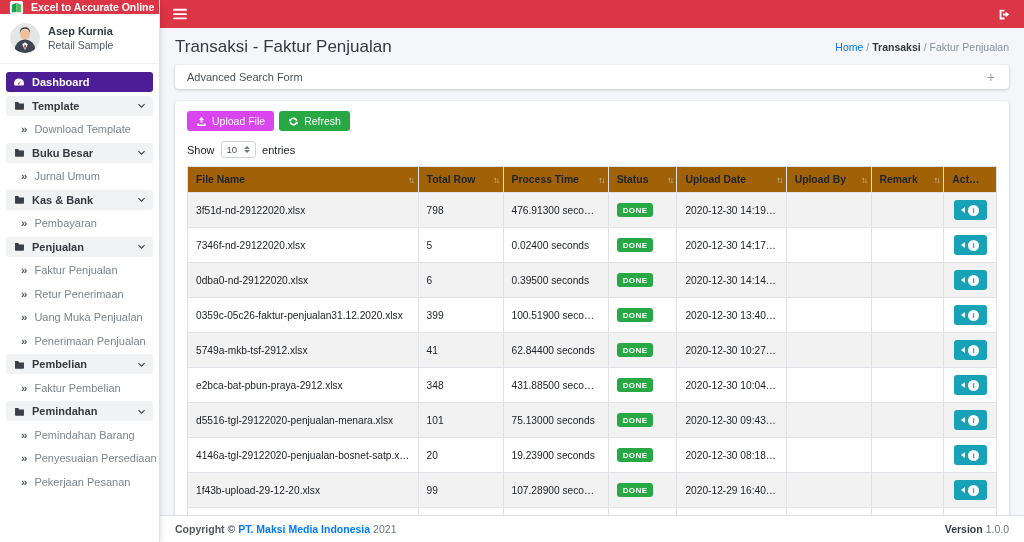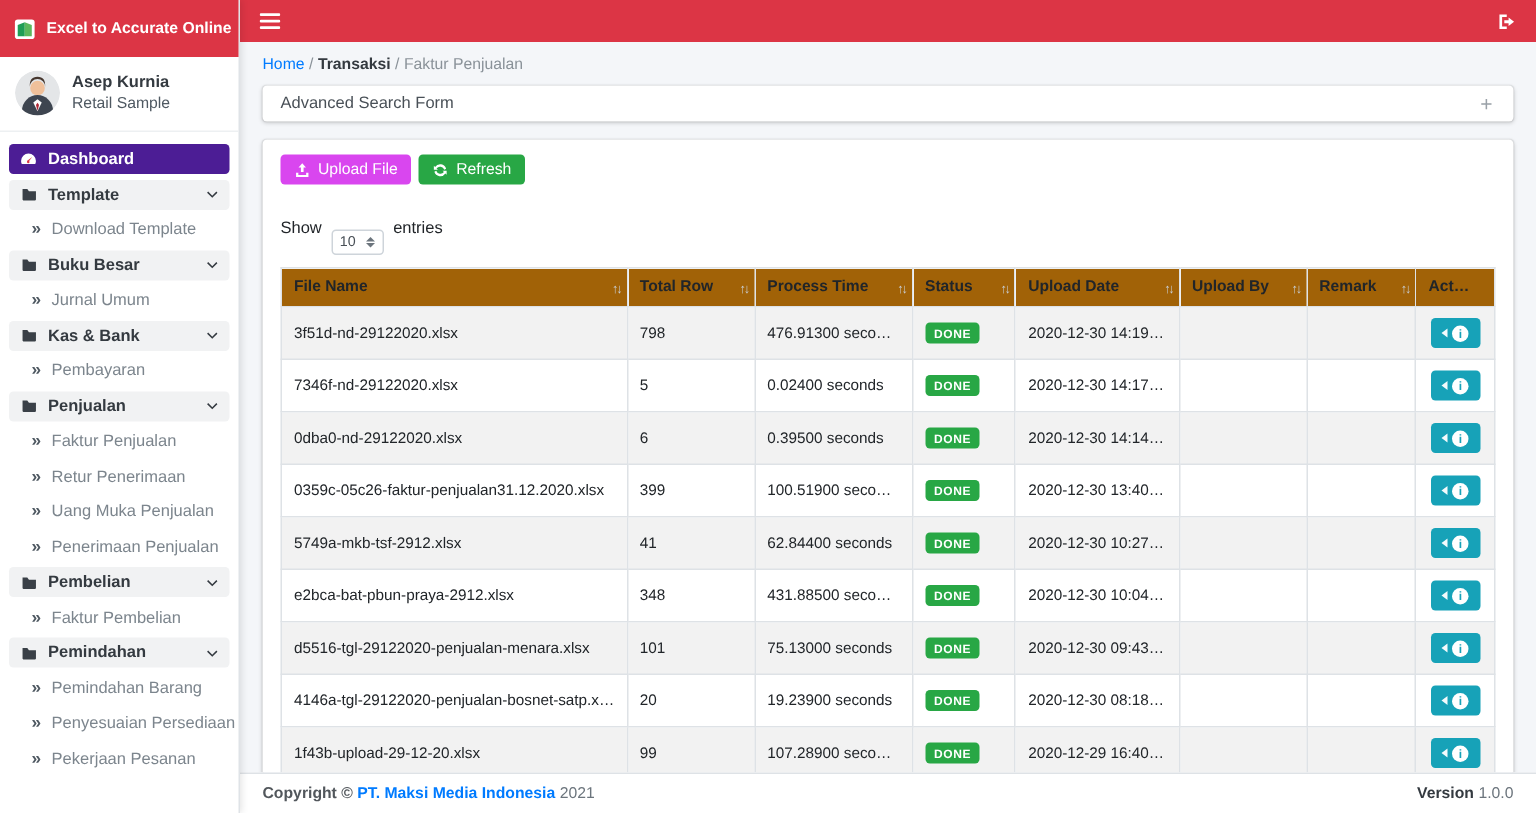--- a/index.html
+++ b/index.html
@@ -1,21 +1,21 @@
 <!DOCTYPE html>
 <html><head>
 <meta charset="utf-8">
 <style>
   * { margin:0; padding:0; box-sizing:border-box; }
   html,body { width:1024px; height:542px; overflow:hidden; }
   body { font-family:"Liberation Sans","DejaVu Sans",sans-serif; background:#f4f6f9; position:relative; font-size:11px; color:#212529; }
 
   
   .sidebar { position:absolute; left:0; top:0; width:160px; height:100%; background:#fff; border-right:1px solid #dfe3e7; box-shadow:1px 0 5px rgba(0,0,0,.12); z-index:5; }
-  .brand { height:38px; background:#dc3545; display:flex; align-items:center; gap:7px; padding:0 9px; color:#fff; font-size:10.5px; font-weight:600; white-space:nowrap; }
+  .brand { height:14px; background:#dc3545; display:flex; align-items:center; gap:7px; padding:0 9px; color:#fff; font-size:10.5px; font-weight:600; white-space:nowrap; }
   .brand-logo { display:inline-flex; }
   .user-panel { display:flex; align-items:center; gap:8px; padding:9px 10px 10px; border-bottom:1px solid #edf0f2; }
   .avatar { width:30px; height:30px; border-radius:50%; overflow:hidden; display:inline-flex; flex:0 0 auto; }
   .u-name { font-size:11px; font-weight:700; color:#343a40; }
   .u-sub { font-size:10.5px; color:#4f5962; margin-top:2px; }
   .nav { padding:8px 6px; }
   .nav-item { display:flex; align-items:center; gap:7px; height:20px; padding:0 7px; border-radius:3px; margin-bottom:3.5px; font-size:11px; cursor:pointer; white-space:nowrap; }
   .nav-item .ico { display:inline-flex; width:12px; justify-content:center; }
   .nav-item.active { background:#4c1d95; color:#fff; font-weight:600; }
   .nav-item.group { background:#f1f2f3; color:#343a40; font-weight:600; }
@@ -42,21 +42,21 @@
   .search-card .card-header { display:flex; justify-content:space-between; align-items:center; padding:6px 12px; font-size:11px; color:#495057; }
   .plus-btn { color:#9aa1a8; font-size:14px; line-height:10px; cursor:pointer; padding:0 2px; }
 
   .main-card { margin:0 15px; padding:10px 12px 9px; }
   .toolbar { display:flex; gap:5px; margin-bottom:10px; }
   .btn { display:inline-flex; align-items:center; gap:5px; font-size:10.5px; color:#fff; padding:4px 9px; border-radius:3px; border:none; cursor:pointer; font-family:inherit; }
   .btn-upload { background:#d946ef; }
   .btn-refresh { background:#28a745; }
 
   .length-row { display:flex; align-items:center; gap:6px; font-size:11px; color:#212529; margin-bottom:8px; }
-  .length-select { display:inline-flex; align-items:center; justify-content:space-between; gap:7px; border:1px solid #ced4da; border-radius:3px; padding:2px 5px; min-width:32px; font-size:9.5px; color:#495057; cursor:pointer;margin-top:20px; }
+  .length-select { display:inline-flex; align-items:center; justify-content:space-between; gap:7px; border:1px solid #ced4da; border-radius:3px; padding:2px 5px; min-width:32px; font-size:9.5px; color:#495057; cursor:pointer; }
   .updown { display:inline-flex; flex-direction:column; gap:1px; }
   .updown i { display:block; width:0; height:0; border-left:3px solid transparent; border-right:3px solid transparent; }
   .updown .up { border-bottom:3.5px solid #6c757d; }
   .updown .dn { border-top:3.5px solid #6c757d; }
 
   table { width:100%; border-collapse:collapse; table-layout:fixed; font-size:10.2px; color:#212529; }
   th,td { border:1px solid #dee2e6; padding:7px 8px; text-align:left; vertical-align:middle; white-space:nowrap; overflow:hidden; text-overflow:ellipsis; }
   th { font-weight:700; position:relative; padding-right:16px; font-size:10.4px; cursor:pointer; background:#a16207; }
   th .sort { position:absolute; right:4px; top:50%; transform:translateY(-50%); color:#c9ced4; font-size:8.5px; letter-spacing:-1.5px; font-weight:400; }
   tbody tr:nth-child(odd) { background:#f2f2f2; }
@@ -255,20 +255,21 @@
   <span class="ic">
     <svg width="13" height="13" viewBox="0 0 16 16" fill="#fff">
         <path d="M2 2h6v2.2H4.2v7.6H8V14H2z"></path>
         <path d="M9.5 4.5 14 8l-4.5 3.5V9.3H6V6.7h3.5z"></path>
       </svg>
   </span>
 </header>
 
 <main class="main">
   <div class="content-header">
+    <h1 class="page-title">Transaksi - Faktur Penjualan</h1>
     <div class="breadcrumb" id="breadcrumb">
         <span class="bc-link">Home</span>
         <span class="bc-sep">/</span>
         <span class="bc-mid">Transaksi</span>
         <span class="bc-sep">/</span>
         <span class="bc-active">Faktur Penjualan</span>
       </div>
   </div>
 
   <div class="card search-card">

